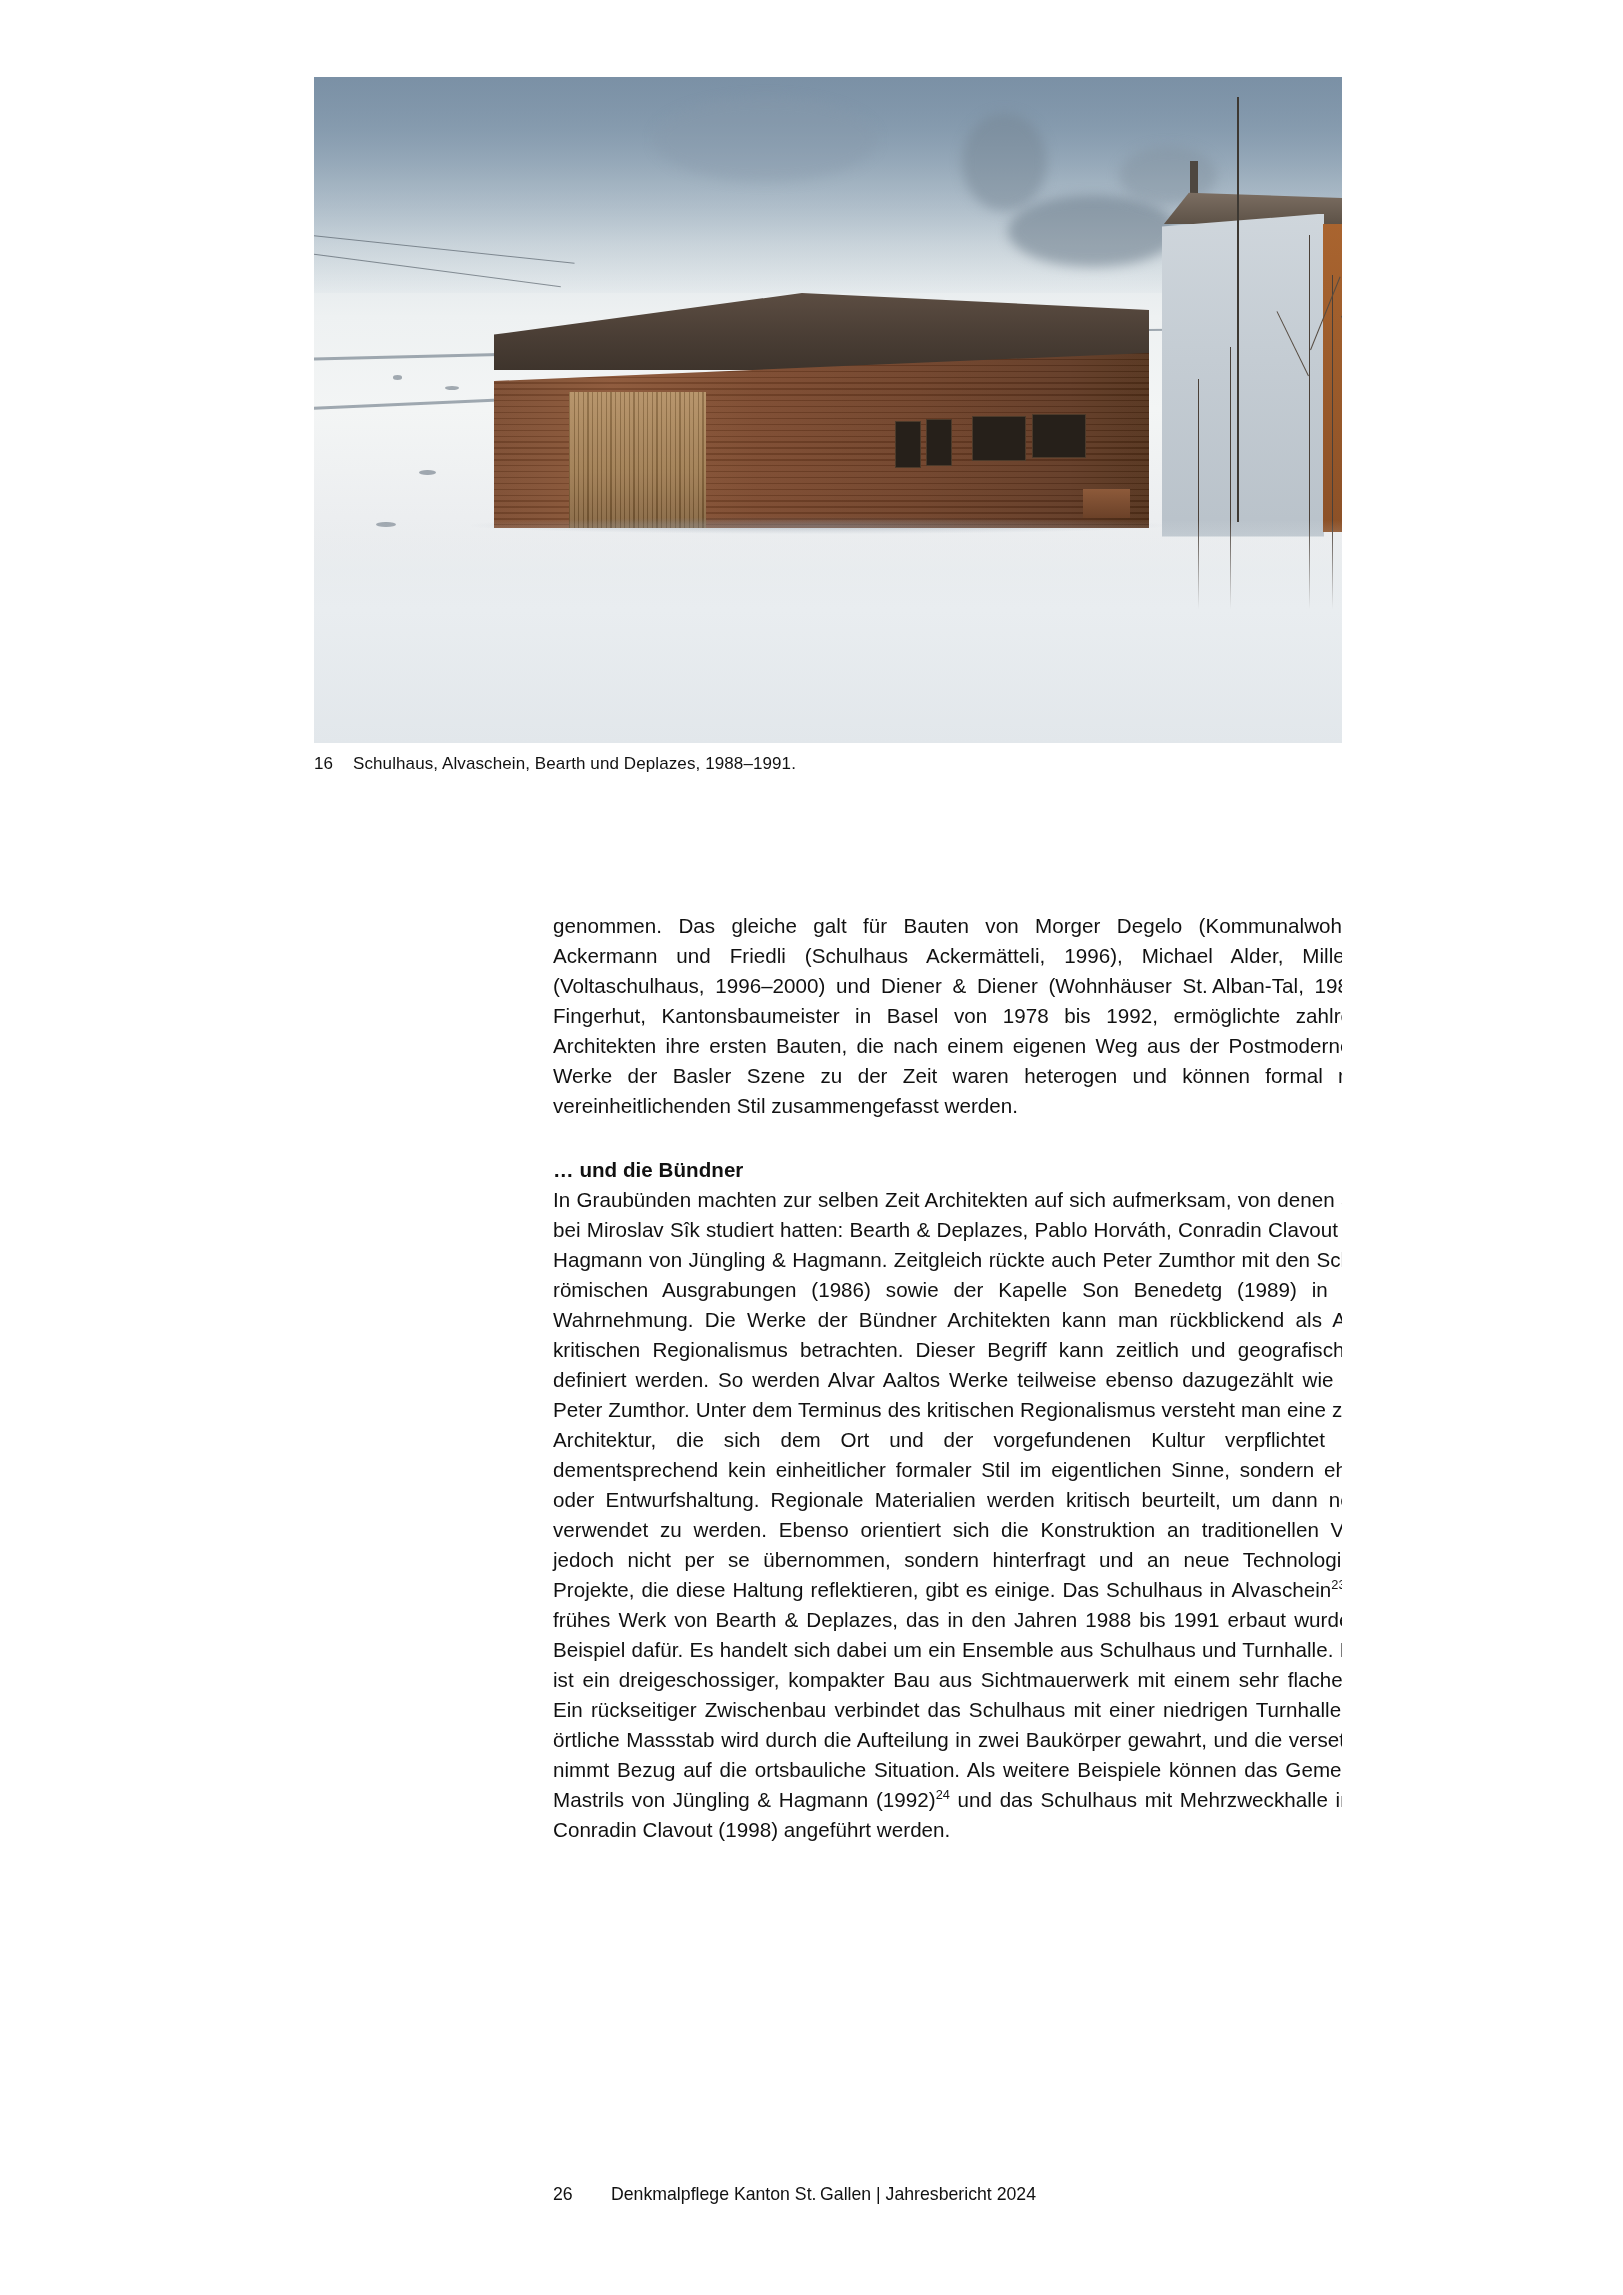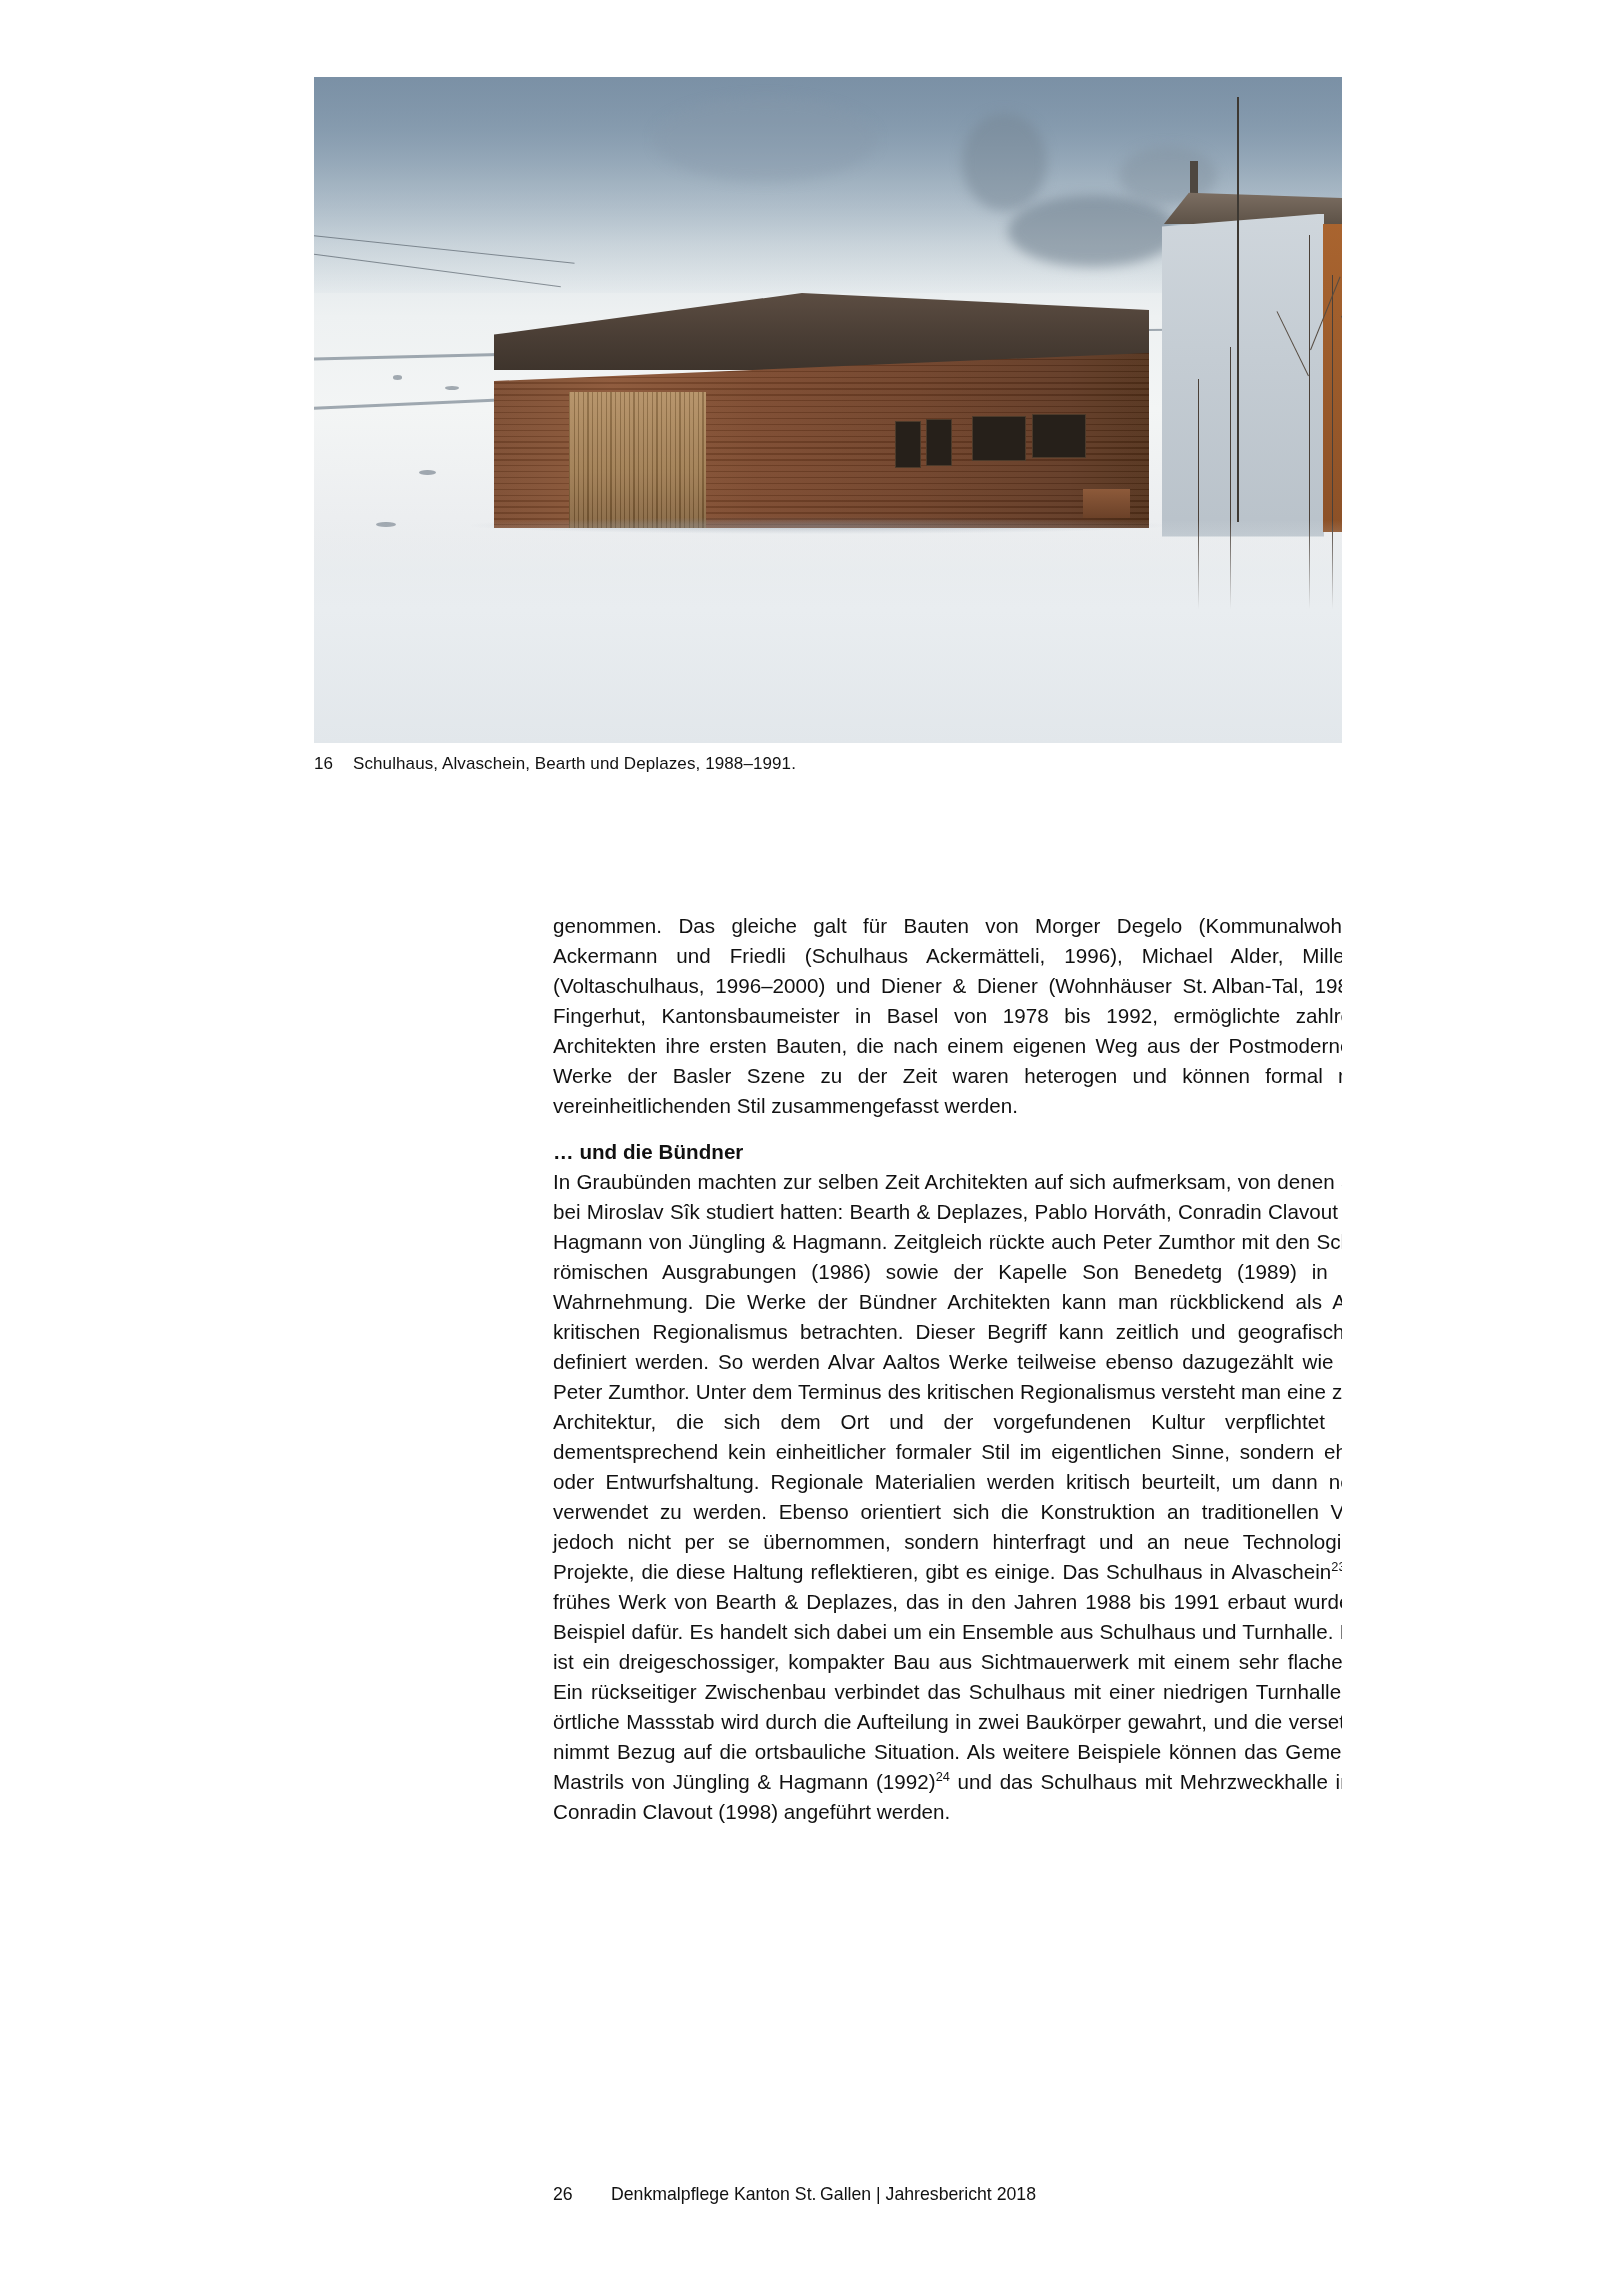--- a/index.html
+++ b/index.html
@@ -246,21 +246,21 @@
     color: #111;
   }
   .subhead {
     margin: 0;
     font-size: 20.6px;
     line-height: 30px;
     font-weight: bold;
     color: #000;
   }
   .subhead-block {
-    margin-top: 16px;
+    margin-top: 34px;
   }
   sup {
     font-size: 0.62em;
     vertical-align: super;
     line-height: 0;
   }
 
   
   .footer {
     position: absolute;
@@ -362,17 +362,17 @@
     <div class="subhead-block">
       <p class="subhead">… und die Bündner</p>
     </div>
 
     <p><span>In Graubünden machten zur selben Zeit Architekten auf sich aufmerksam, von denen auffallend viele bei Miroslav Sîk studiert hatten: Bearth &amp; Deplazes, Pablo Horváth, Conradin Clavout sowie Andreas Hagmann von Jüngling &amp; Hagmann. Zeitgleich rückte auch Peter Zumthor mit den Schutzbauten der römischen Ausgrabungen (1986) sowie der Kapelle Son Benedetg (1989) in die öffentliche Wahrnehmung. Die Werke der Bündner Architekten kann man rückblickend als Ausdruck eines kritischen Regionalismus betrachten. Dieser Begriff kann zeitlich und geografisch nicht präzise definiert werden. So werden Alvar Aaltos Werke teilweise ebenso dazugezählt wie diejenigen von Peter Zumthor. Unter dem Terminus des kritischen Regionalismus versteht man eine zeitgenössische Architektur, die sich dem Ort und der vorgefundenen Kultur verpflichtet sieht. Es ist dementsprechend kein einheitlicher formaler Stil im eigentlichen Sinne, sondern eher eine Denk- oder Entwurfshaltung. Regionale Materialien werden kritisch beurteilt, um dann neu interpretiert verwendet zu werden. Ebenso orientiert sich die Konstruktion an traditionellen Vorbildern, wird jedoch nicht per se übernommen, sondern hinterfragt und an neue Technologien angepasst. Projekte, die diese Haltung reflektieren, gibt es einige. Das Schulhaus in Alvaschein</span><sup>23</sup><span> (Abb. 16), ein frühes Werk von Bearth &amp; Deplazes, das in den Jahren 1988 bis 1991 erbaut wurde, ist ein gutes Beispiel dafür. Es handelt sich dabei um ein Ensemble aus Schulhaus und Turnhalle. Das Schulhaus ist ein dreigeschossiger, kompakter Bau aus Sichtmauerwerk mit einem sehr flachen Schrägdach. Ein rückseitiger Zwischenbau verbindet das Schulhaus mit einer niedrigen Turnhalle aus Holz. Der örtliche Massstab wird durch die Aufteilung in zwei Baukörper gewahrt, und die versetzte Anordnung nimmt Bezug auf die ortsbauliche Situation. Als weitere Beispiele können das Gemeindezentrum in Mastrils von Jüngling &amp; Hagmann (1992)</span><sup>24</sup><span> und das Schulhaus mit Mehrzweckhalle in St. Peter von Conradin Clavout (1998) angeführt werden.</span></p>
 
   </div>
 
   <div class="footer">
     <span class="pageno">26</span>
-    <span>Denkmalpflege Kanton St. Gallen | Jahresbericht 2018</span>
+    <span>Denkmalpflege Kanton St. Gallen | Jahresbericht 2024</span>
   </div>
 
 </div>
 
 
 </body></html>

